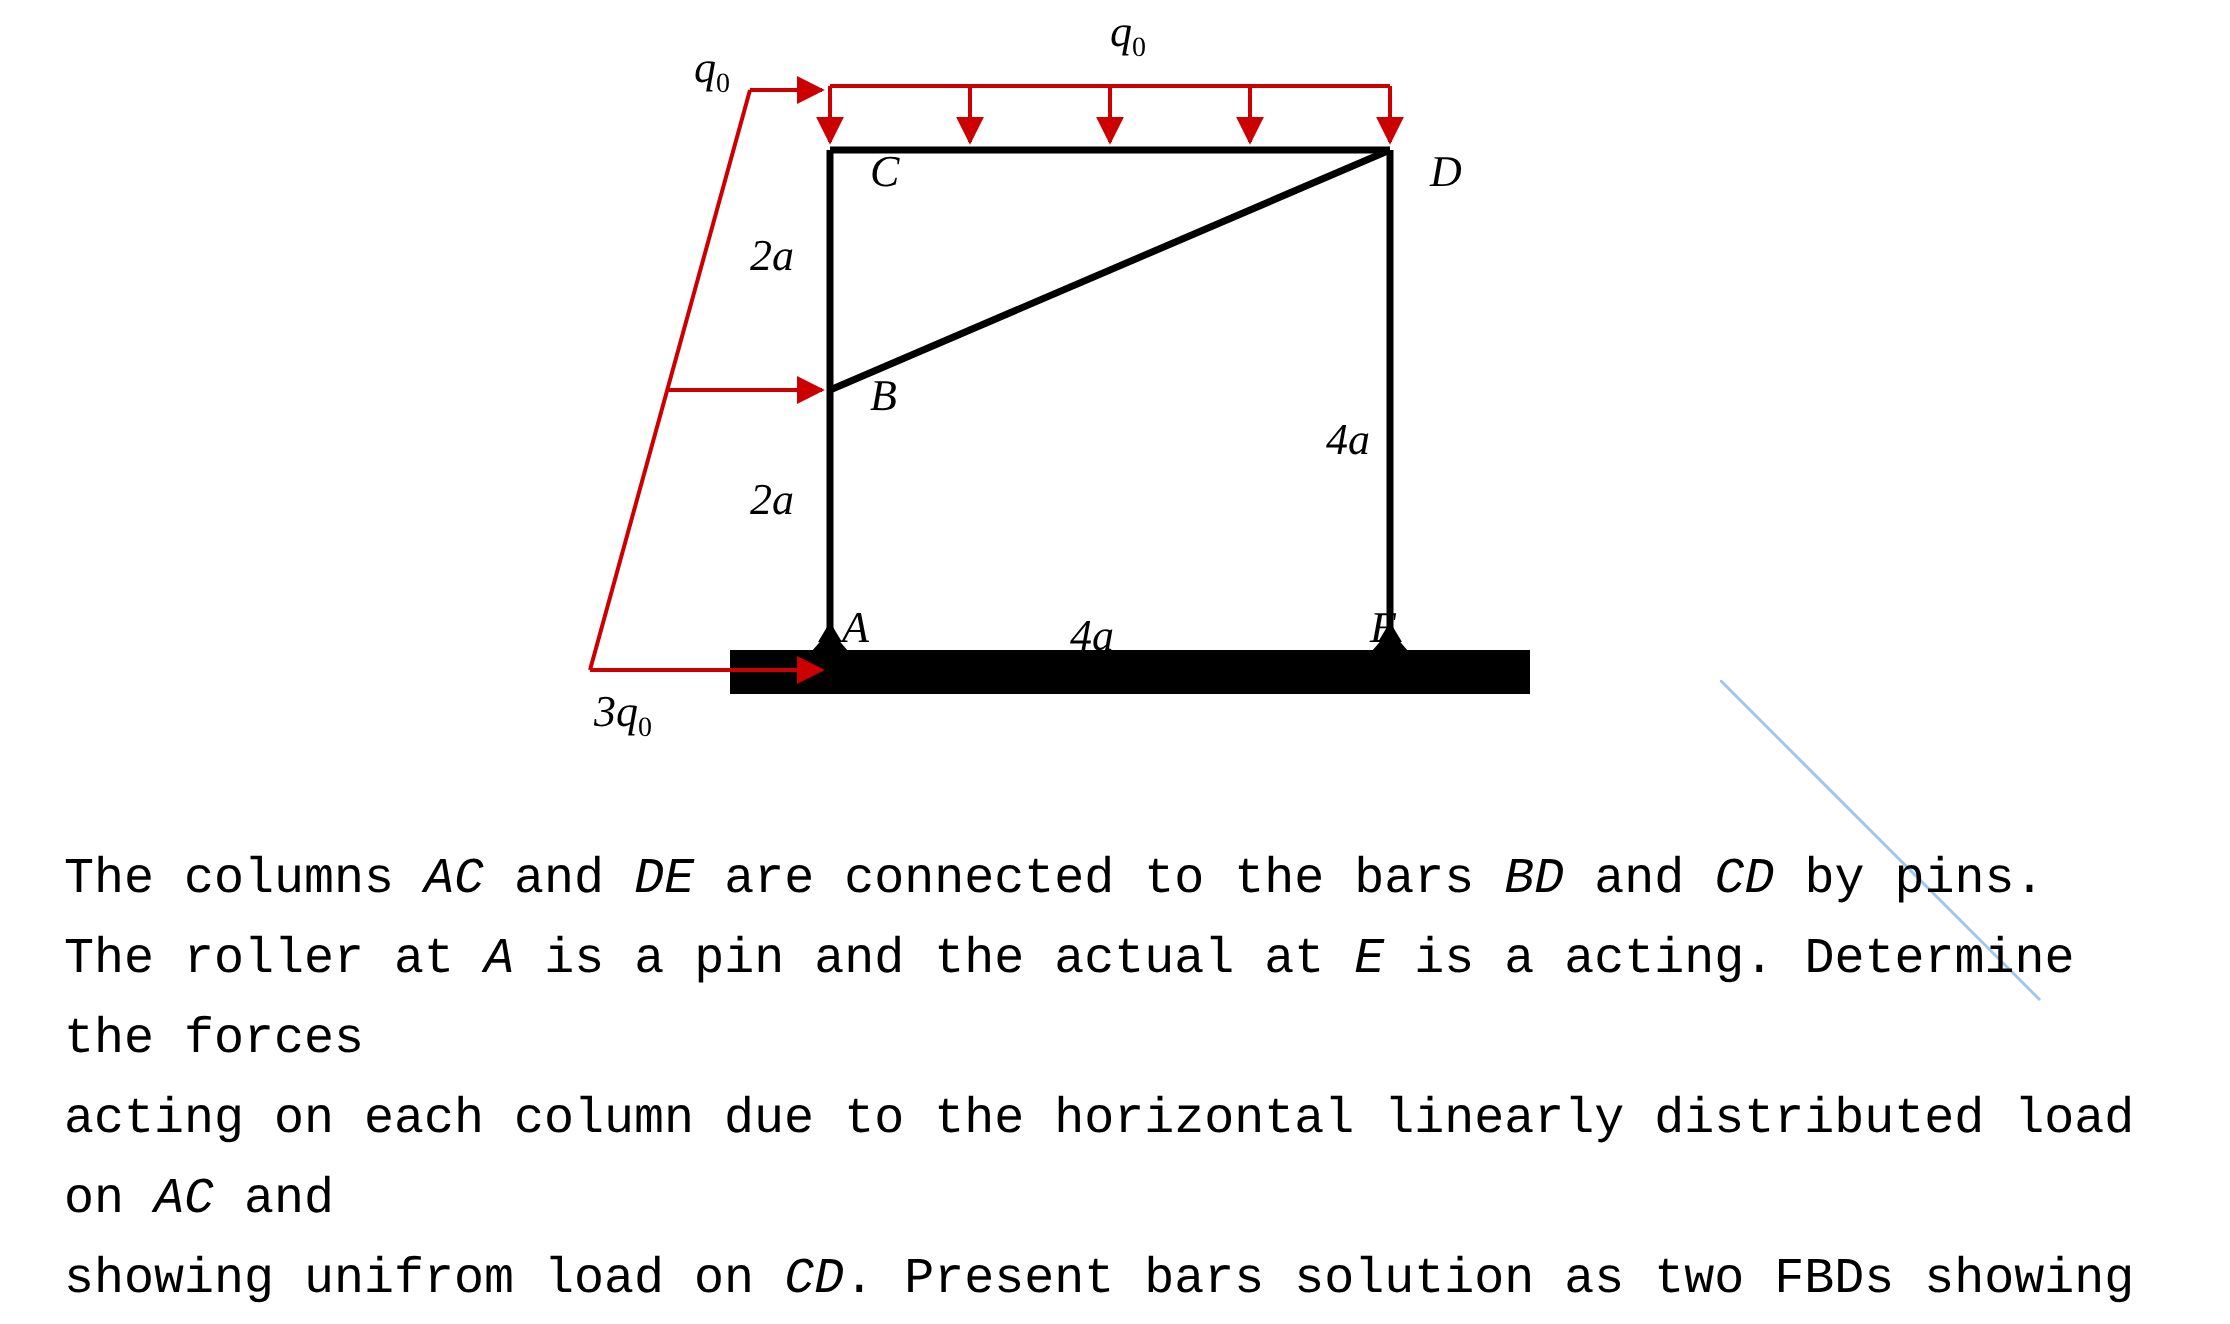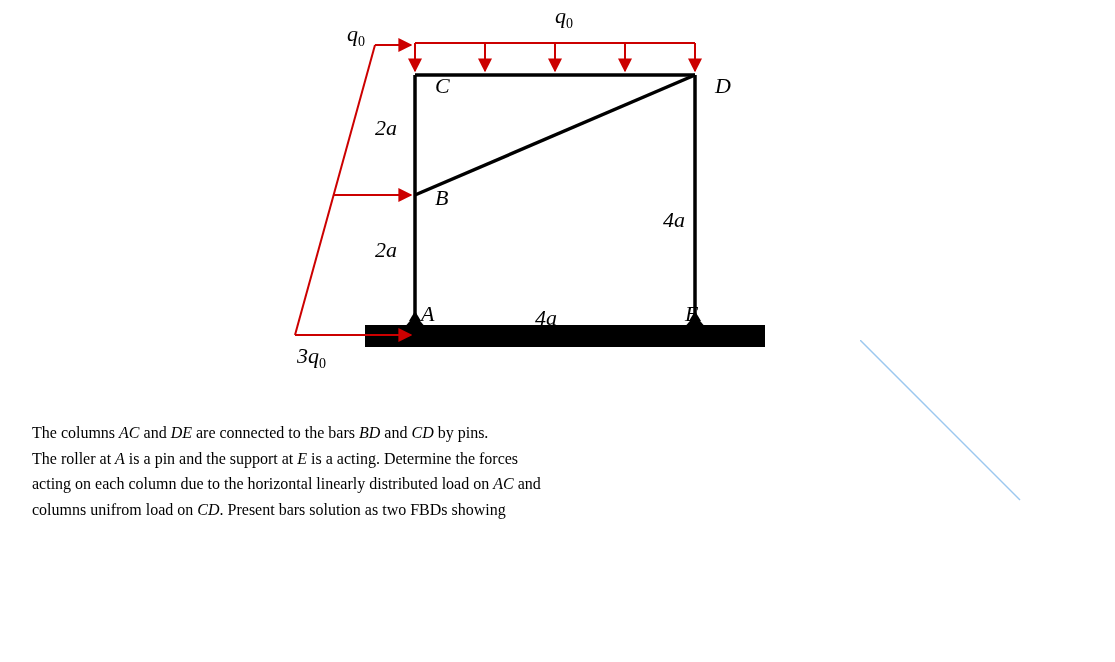--- a/index.html
+++ b/index.html
@@ -34,23 +34,23 @@
   }
   .fig-label .sub {
     font-size: 14px;
     font-style: normal;
   }
   .prose {
     position: absolute;
     left: 32px;
     top: 420px;
     width: 1060px;
-    font-size: 16px;
+    font-size: 25px;
     line-height: 1.6;
-    font-family: Liberation Serif, serif;
+    font-family: Liberation Mono, monospace;
   }
   .prose .it {
     font-style: italic;
   }
   .stray-line {
     position: absolute;
     left: 860px;
     top: 340px;
     width: 200px;
     height: 200px;
@@ -128,18 +128,18 @@
       <text x="450" y="316" class="fig-label">E</text>
     </svg>
   </div>
 
   <svg class="stray-line">
     <line x1="0" y1="0" x2="160" y2="160" stroke="#9cc8ef" stroke-width="1.5"></line>
   </svg>
 
   <div class="prose">
     <span>The columns </span><span class="it">AC</span><span> and </span><span class="it">DE</span><span> are connected to the bars </span><span class="it">BD</span><span> and </span><span class="it">CD</span><span> by pins.</span><br>
-    <span>The roller at </span><span class="it">A</span><span> is a pin and the support at </span><span class="it">E</span><span> is a acting. Determine the forces</span><br>
+    <span>The roller at </span><span class="it">A</span><span> is a pin and the actual at </span><span class="it">E</span><span> is a acting. Determine the forces</span><br>
     <span>acting on each column due to the horizontal linearly distributed load on </span><span class="it">AC</span><span> and</span><br>
-    <span>columns unifrom load on </span><span class="it">CD</span><span>. Present bars solution as two FBDs showing</span><br>
+    <span>showing unifrom load on </span><span class="it">CD</span><span>. Present bars solution as two FBDs showing</span><br>
   </div>
 
 </div>
 
 </body></html>

